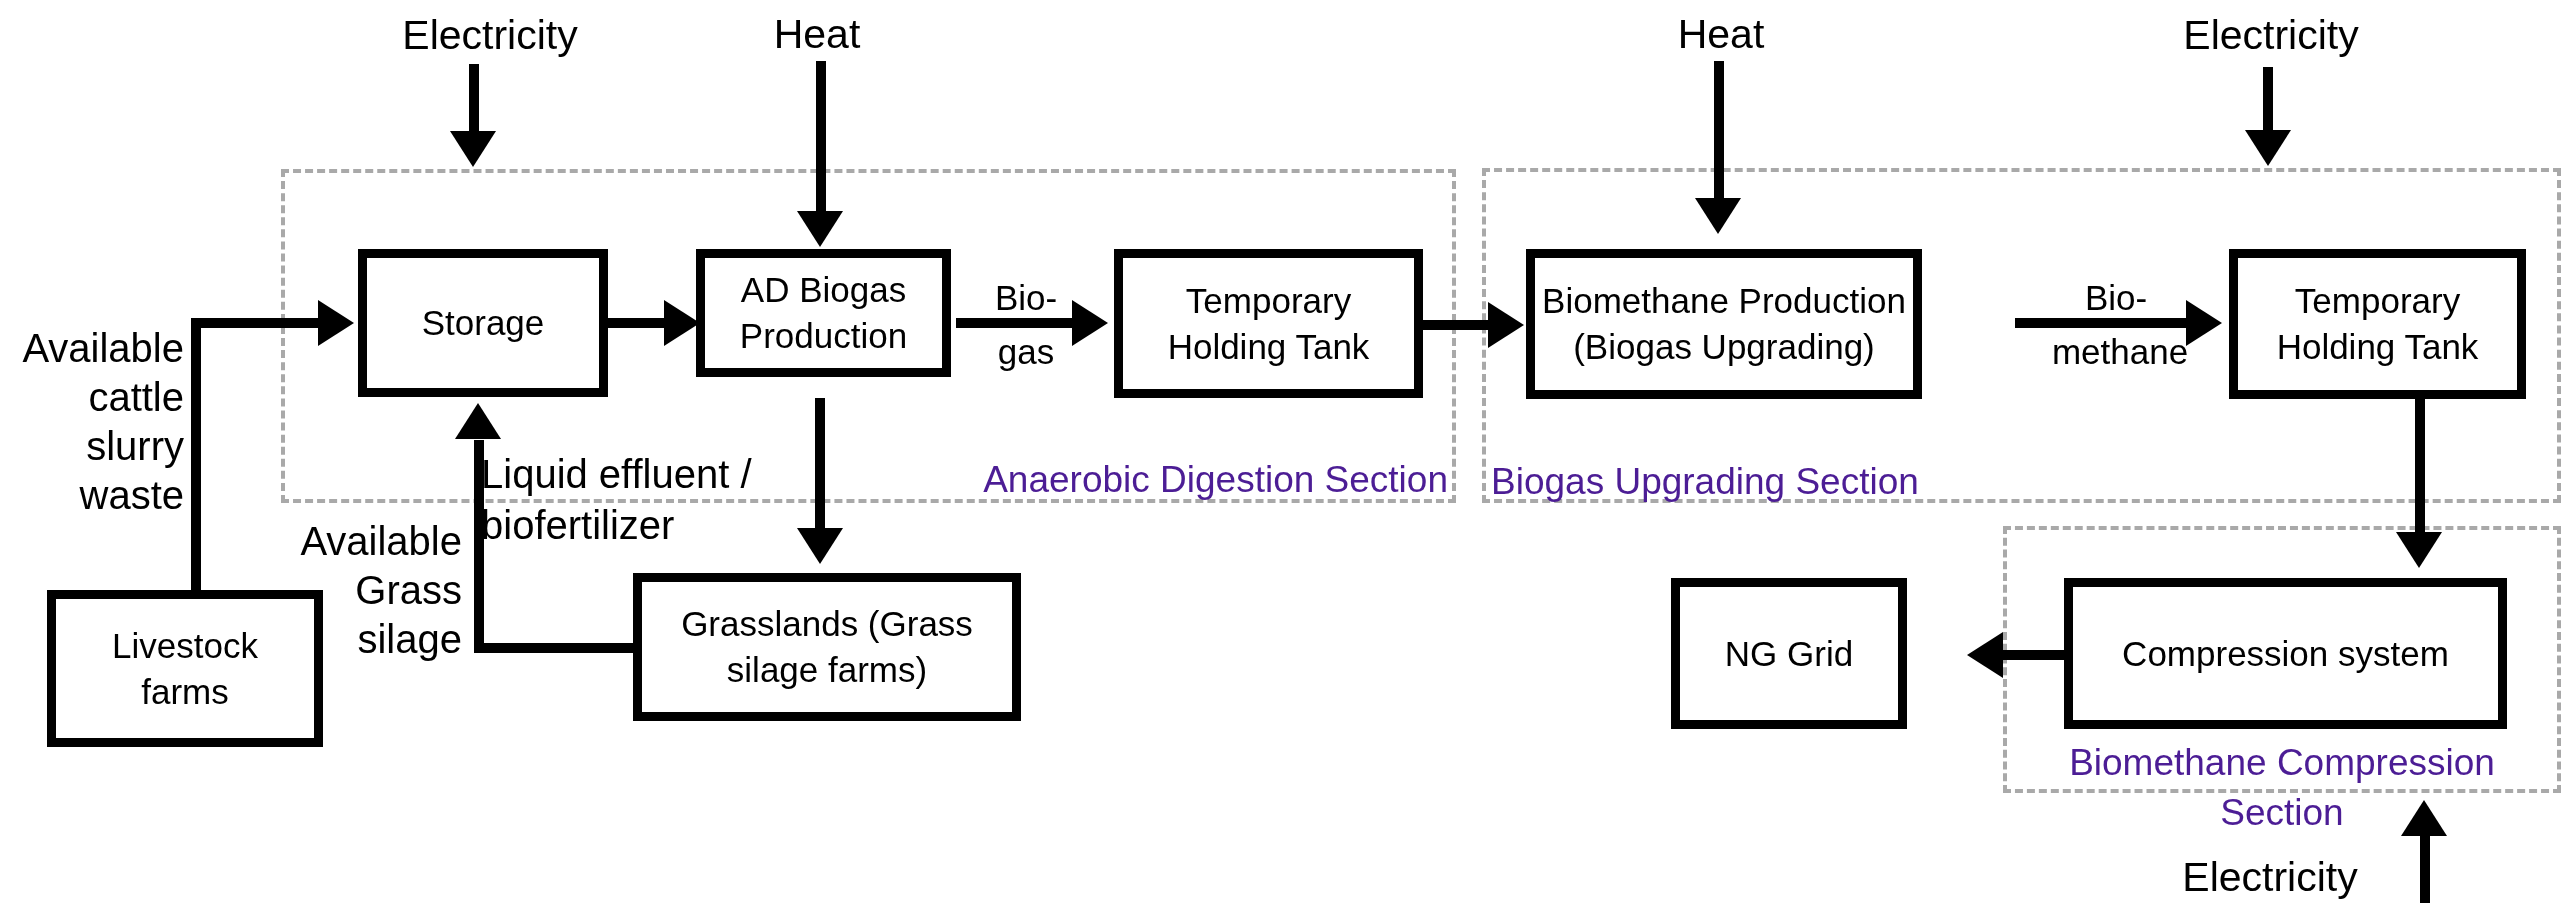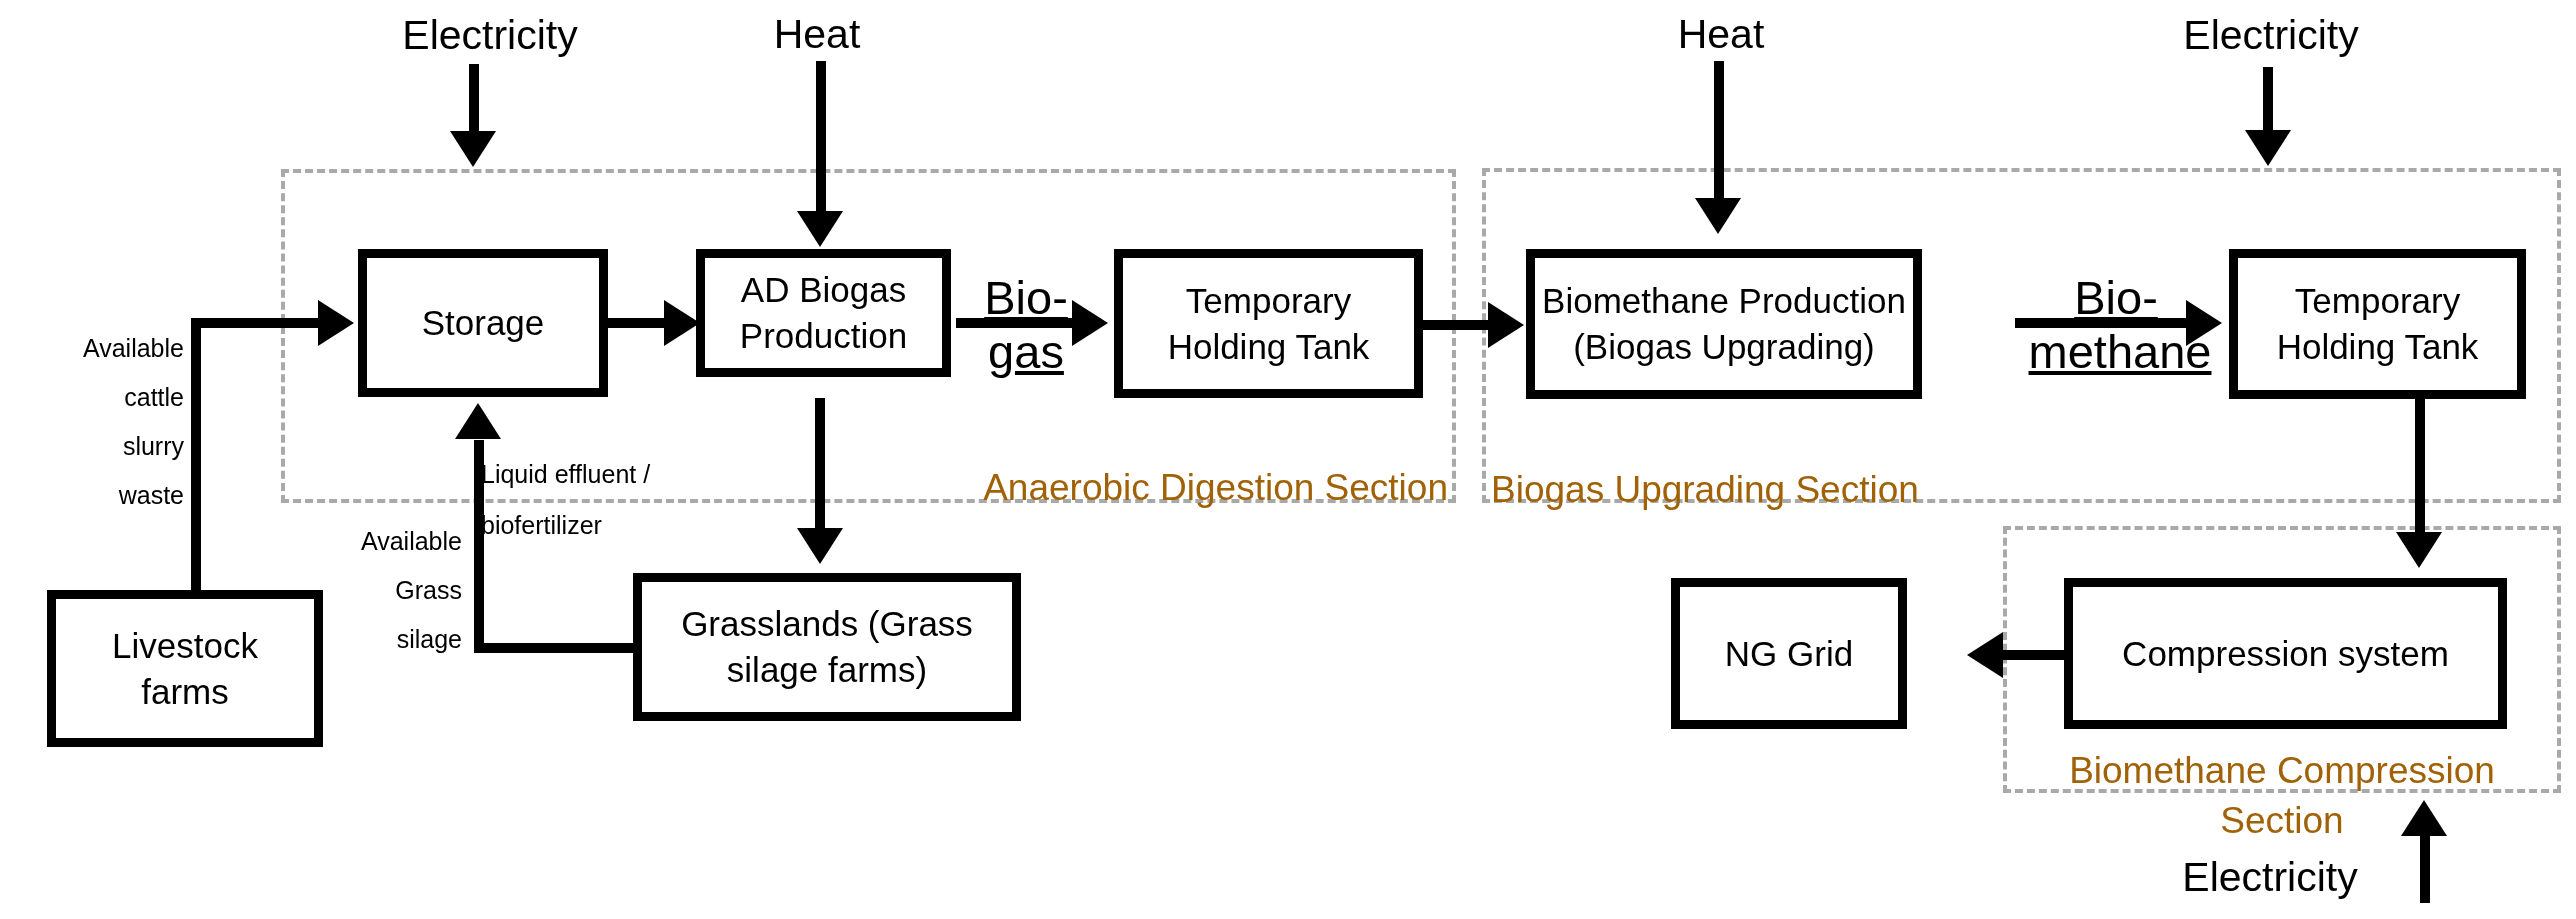--- a/index.html
+++ b/index.html
@@ -1,30 +1,30 @@
 <!DOCTYPE html>
 <html style="font-size:10.3px"><head>
 <meta charset="utf-8">
 <style>
   html,body{margin:0;padding:0;background:#fff;}
   body{width:2576px;height:919px;overflow:hidden;}
   .canvas{position:relative;width:2576px;height:919px;background:#fff;
           font-family:"Liberation Sans",sans-serif;color:#000;}
   
   .sec{position:absolute;border:4.5px dashed #A9A9A9;box-sizing:border-box;background:transparent;}
-  .seclbl{position:absolute;color:#a16207;font-size:37px;line-height:50px;white-space:pre-line;margin-top:8px;}
+  .seclbl{position:absolute;color:#4c1d95;font-size:37px;line-height:50px;white-space:pre-line;}
   
   .box{position:absolute;border:9px solid #000;background:#fff;box-sizing:border-box;
        display:flex;align-items:center;justify-content:center;text-align:center;
        font-size:35px;line-height:46px;white-space:pre-line;}
   
   .biglbl{position:absolute;font-size:41px;line-height:51px;transform:translateX(-50%);white-space:nowrap;}
   
-  .side{position:absolute;font-size:25px;line-height:49px;white-space:pre-line;}
-  .flow{position:absolute;font-size:47px;line-height:44px;transform:translateX(-50%);white-space:nowrap;text-decoration:underline;}
+  .side{position:absolute;font-size:40px;line-height:49px;white-space:pre-line;}
+  .flow{position:absolute;font-size:35px;line-height:44px;transform:translateX(-50%);white-space:nowrap;}
   
   .hl{position:absolute;height:9.6px;background:#000;}
   .vl{position:absolute;width:9.6px;background:#000;}
   
   .ah{position:absolute;width:0;height:0;}
   .ah.r{border-top:23px solid transparent;border-bottom:23px solid transparent;border-left:36px solid #000;}
   .ah.l{border-top:23px solid transparent;border-bottom:23px solid transparent;border-right:36px solid #000;}
   .ah.d{border-left:23px solid transparent;border-right:23px solid transparent;border-top:36px solid #000;}
   .ah.u{border-left:23px solid transparent;border-right:23px solid transparent;border-bottom:36px solid #000;}
 </style>

